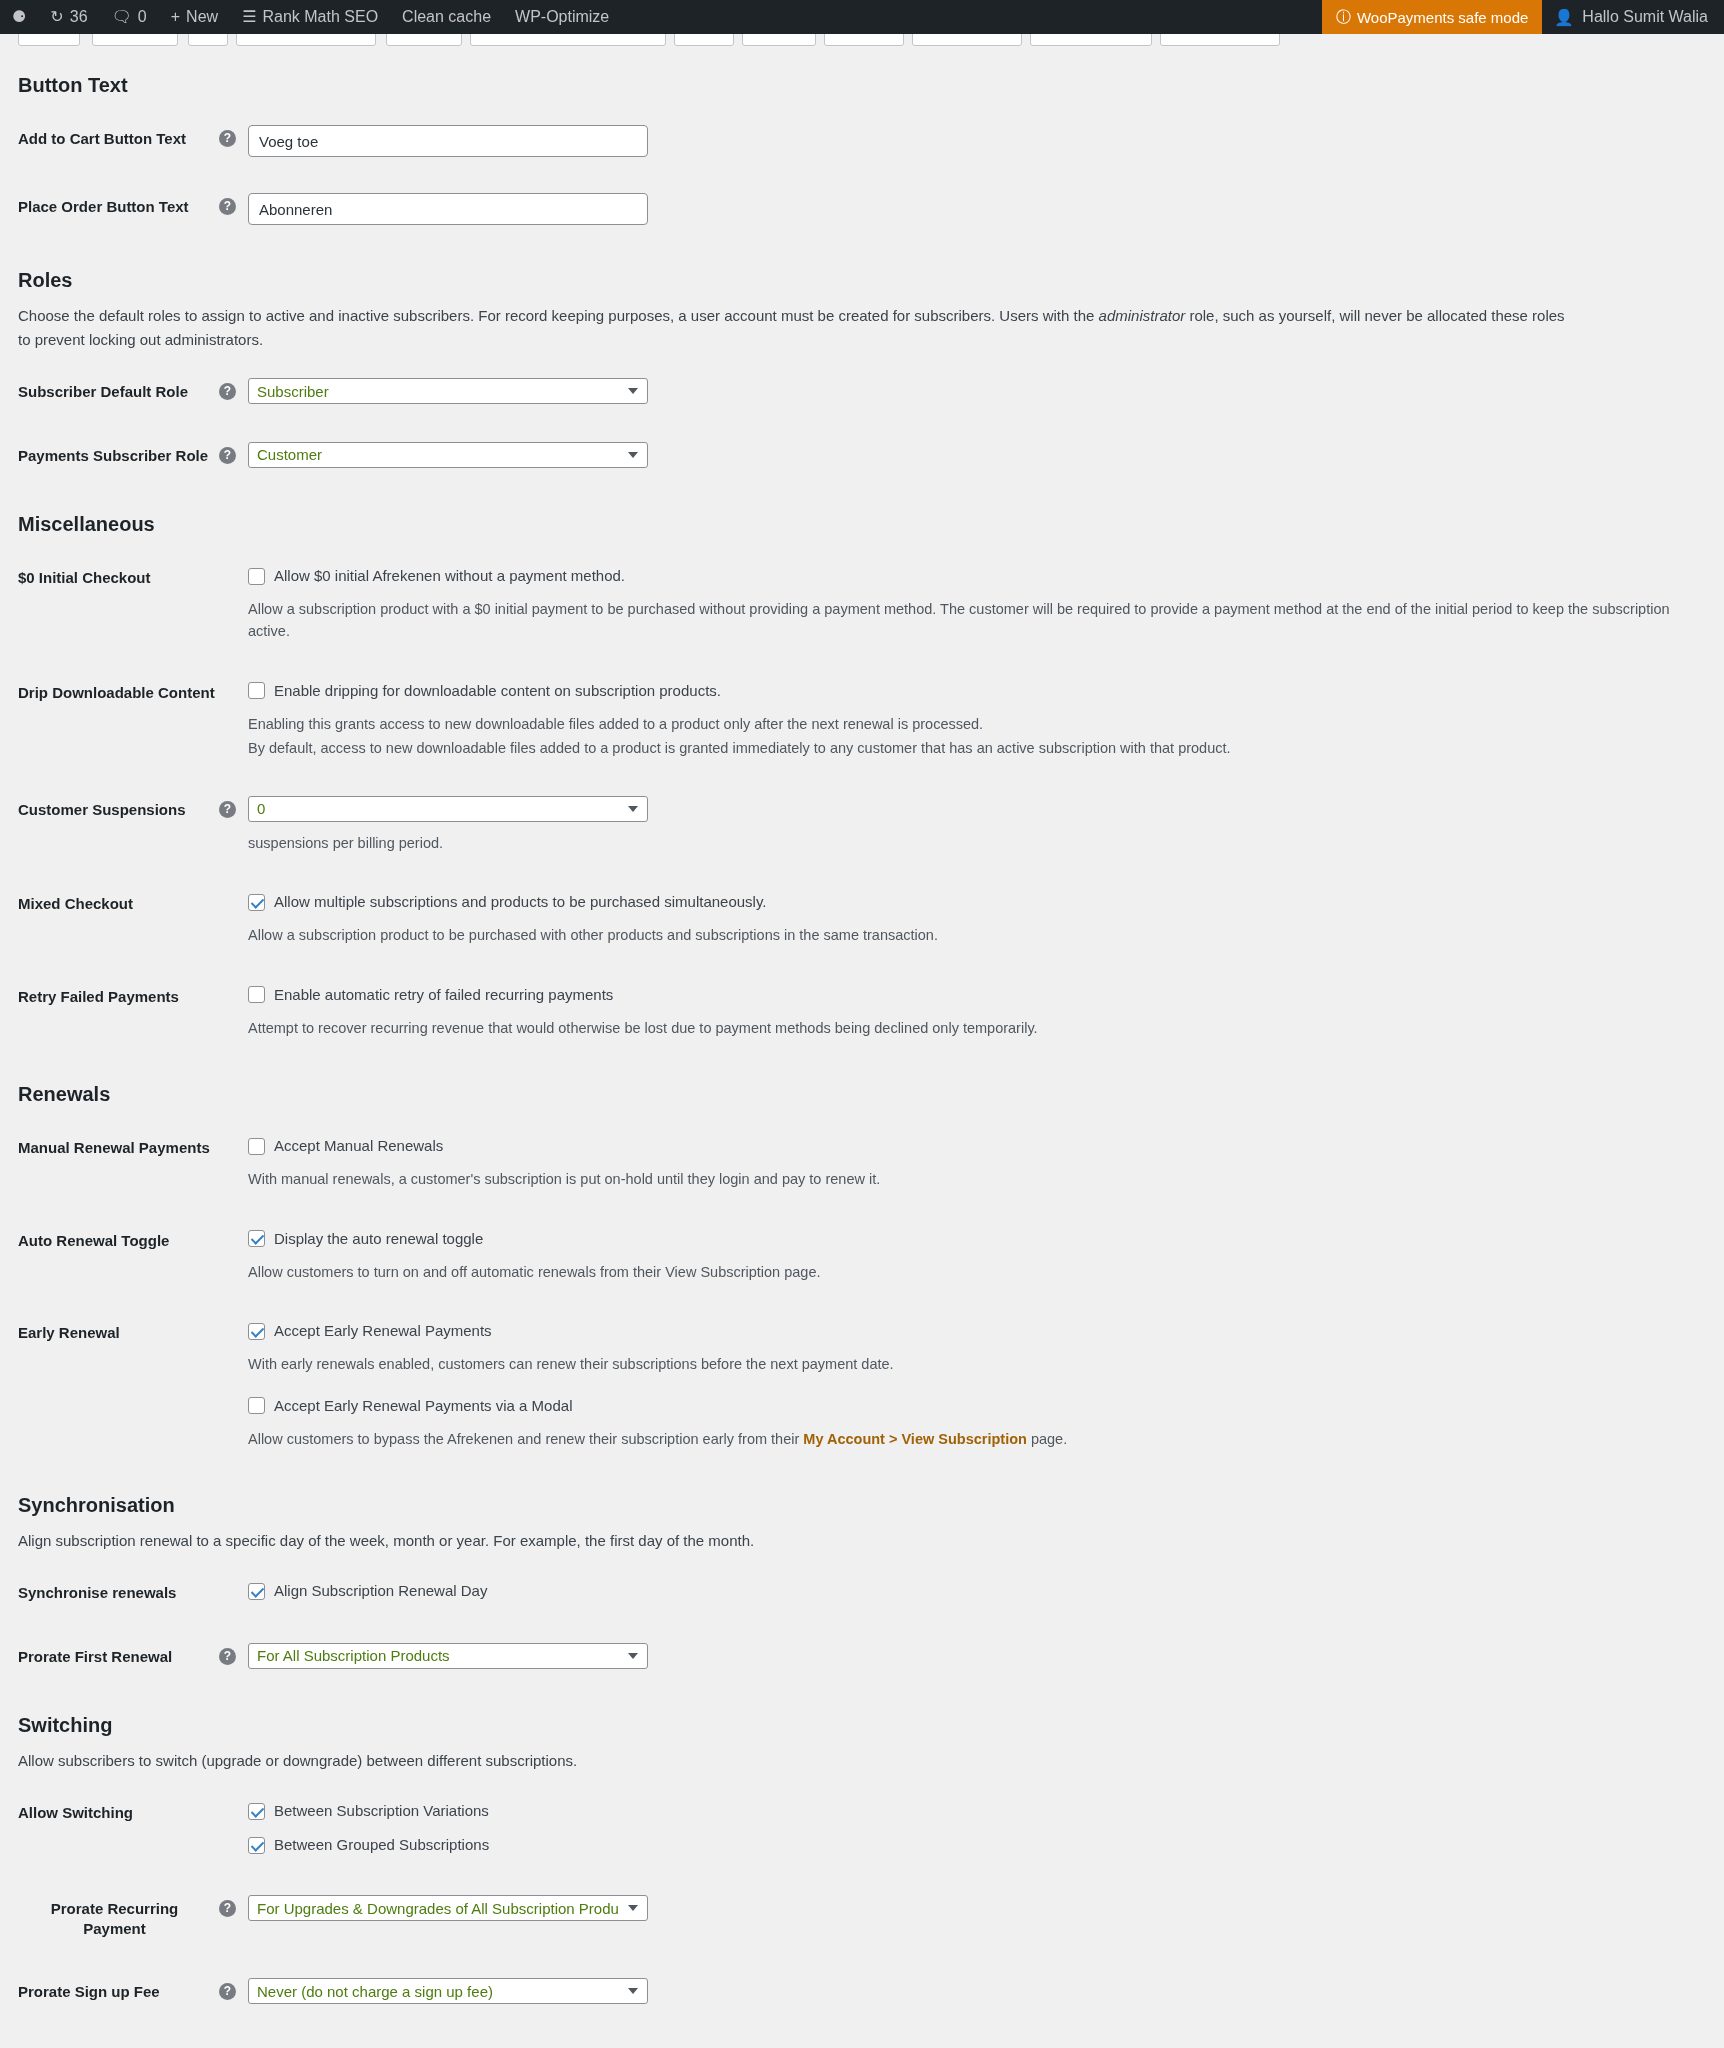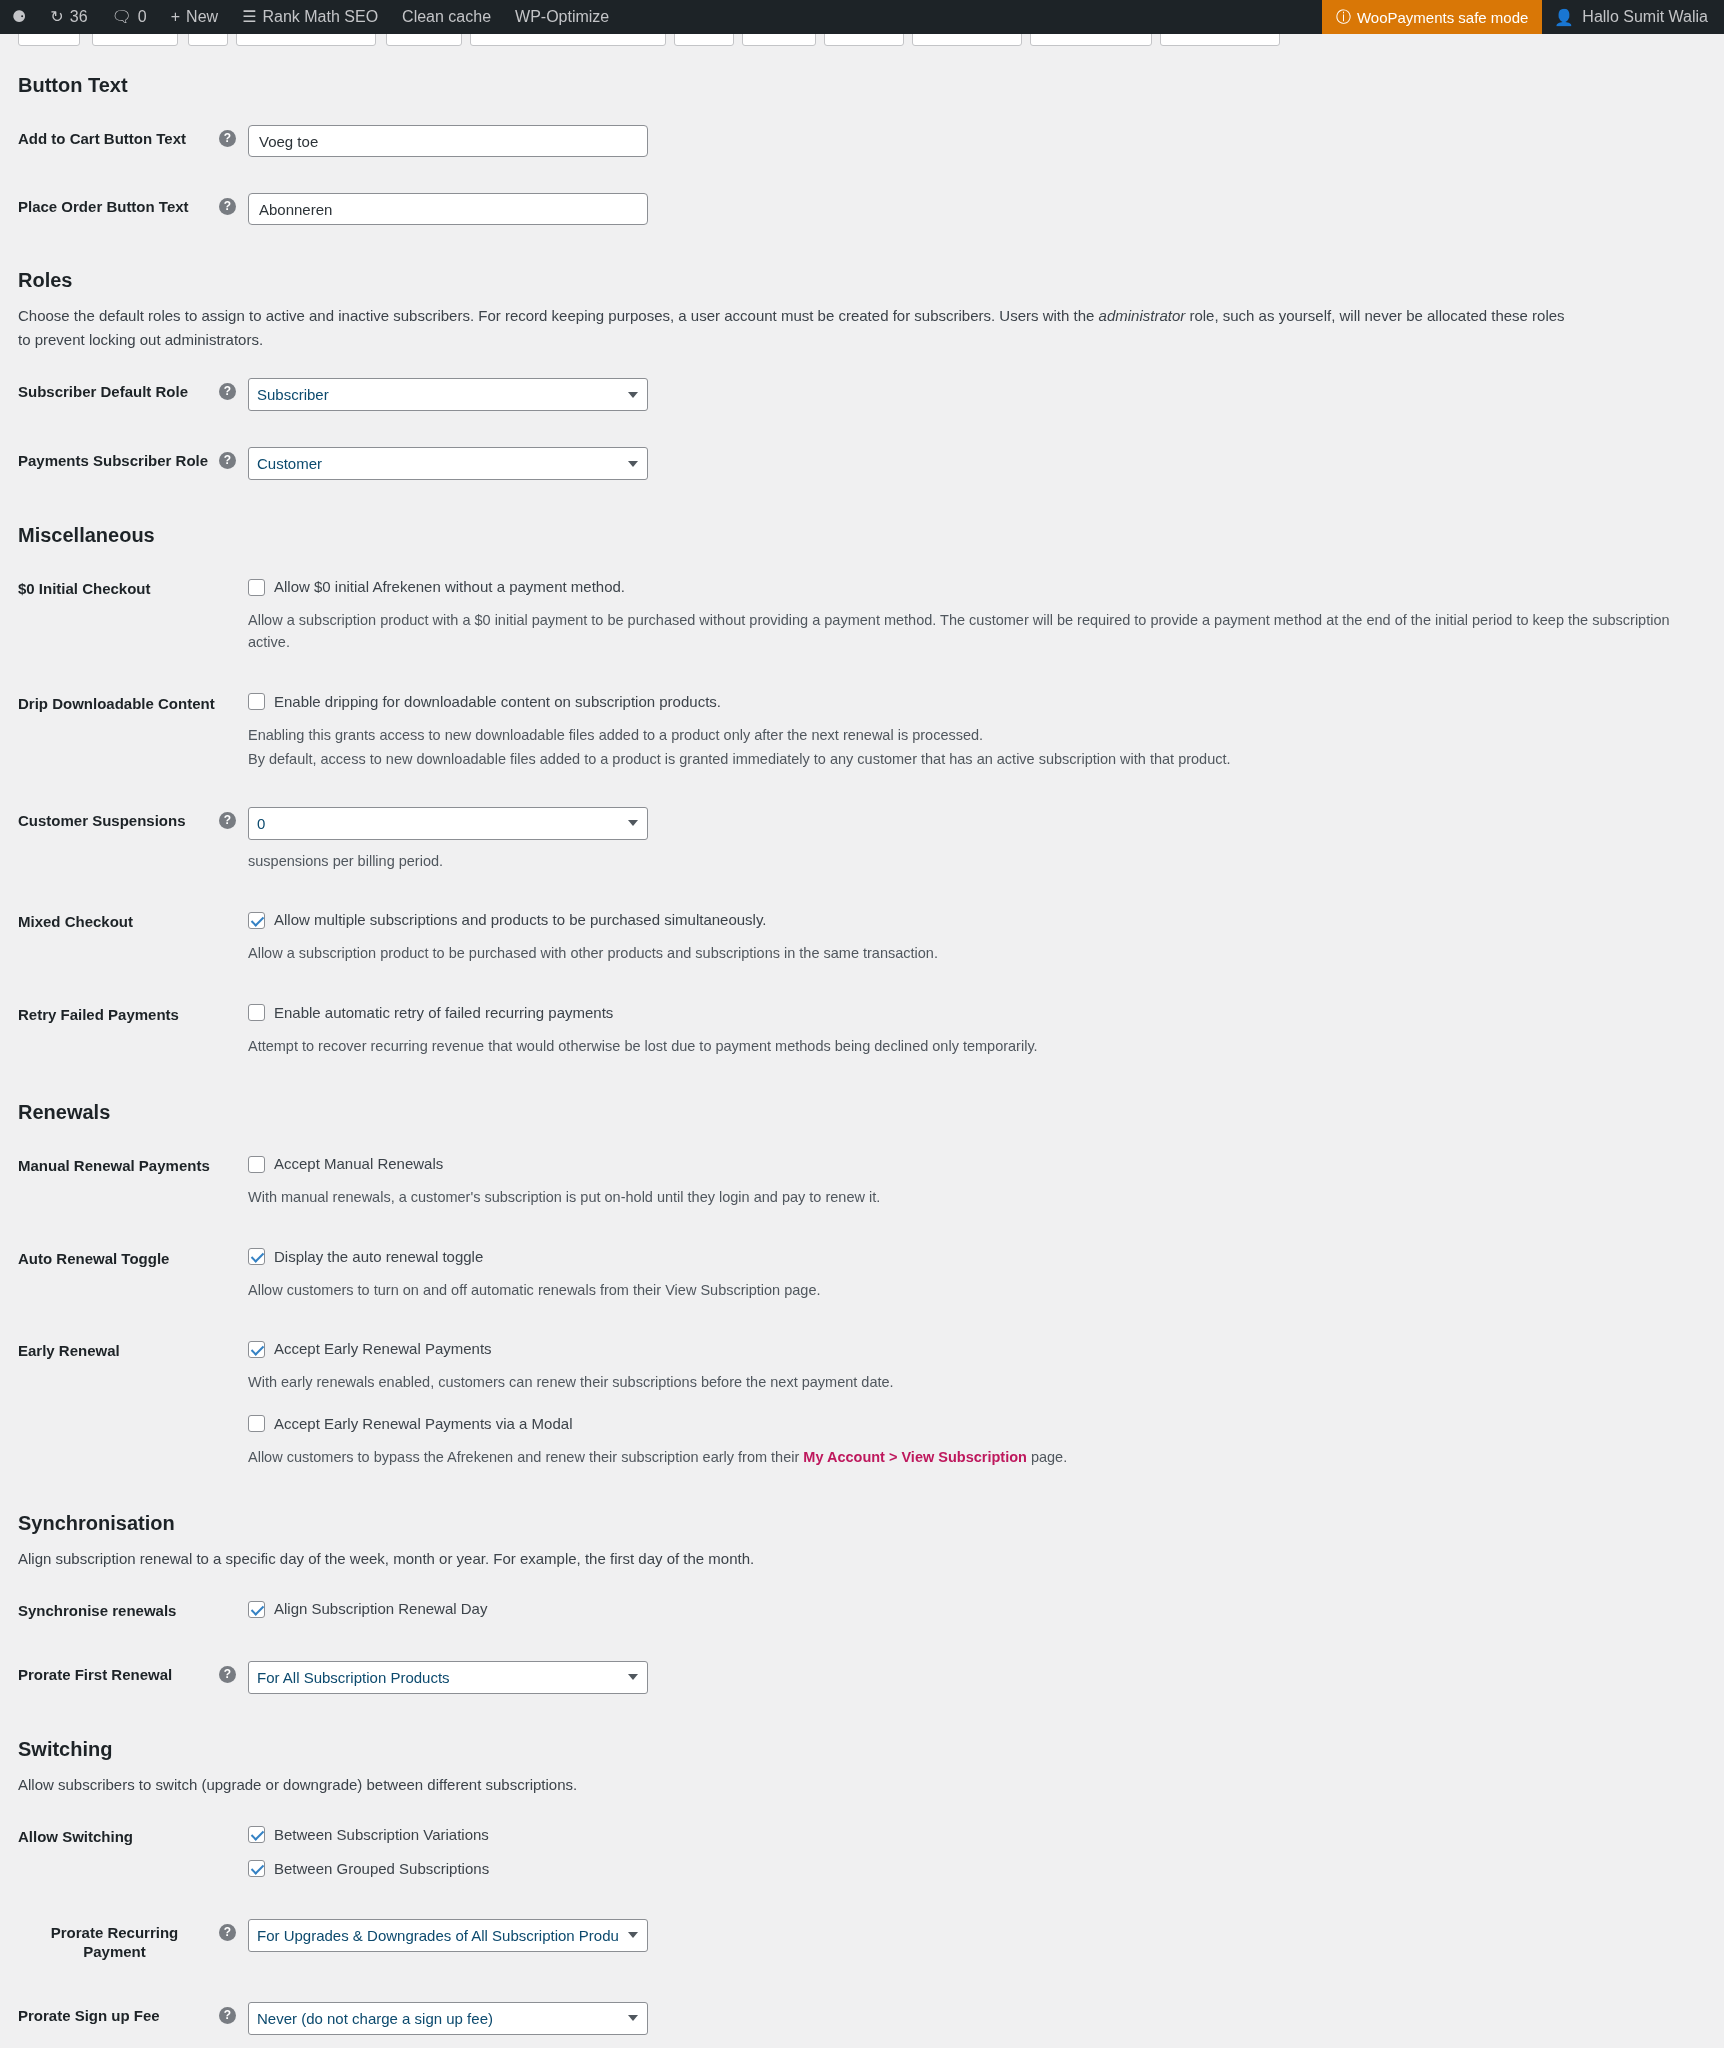--- a/index.html
+++ b/index.html
@@ -144,24 +144,24 @@
     padding: 3px 10px;
     font-size: 15px;
     color: #2c3338;
     border: 1px solid #8c8f94;
     border-radius: 4px;
     background: #fff;
     font-family: "Liberation Sans", sans-serif;
   }
   select {
     width: 400px;
-    height: 33px;
+    height: 26px;
     padding: 3px 28px 3px 8px;
     font-size: 15px;
-    color: #0c4a6e;
+    color: #4d7c0f;
     border: 1px solid #8c8f94;
     border-radius: 3px;
     background: #fff;
     font-family: "Liberation Sans", sans-serif;
     -webkit-appearance: none;
     appearance: none;
   }
   .select-wrap { position: relative; display: inline-block; }
   .select-wrap .caret {
     position: absolute;
@@ -200,21 +200,21 @@
   }
   .cb-label { font-size: 15px; color: #3c434a; }
 
   .desc {
     font-size: 14.5px;
     color: #50575e;
     margin: 10px 0 0 0;
     line-height: 1.55;
     max-width: 1560px;
   }
-  .desc b { font-weight: 700; color: #be185d; }
+  .desc b { font-weight: 700; color: #a16207; }
 </style>
 </head>
 <body>
 
 <div class="adminbar">
   <div class="ab-item">
     <span class="glyph">⚈</span>
   </div>
   <div class="ab-item">
     <span class="glyph">↻</span>

